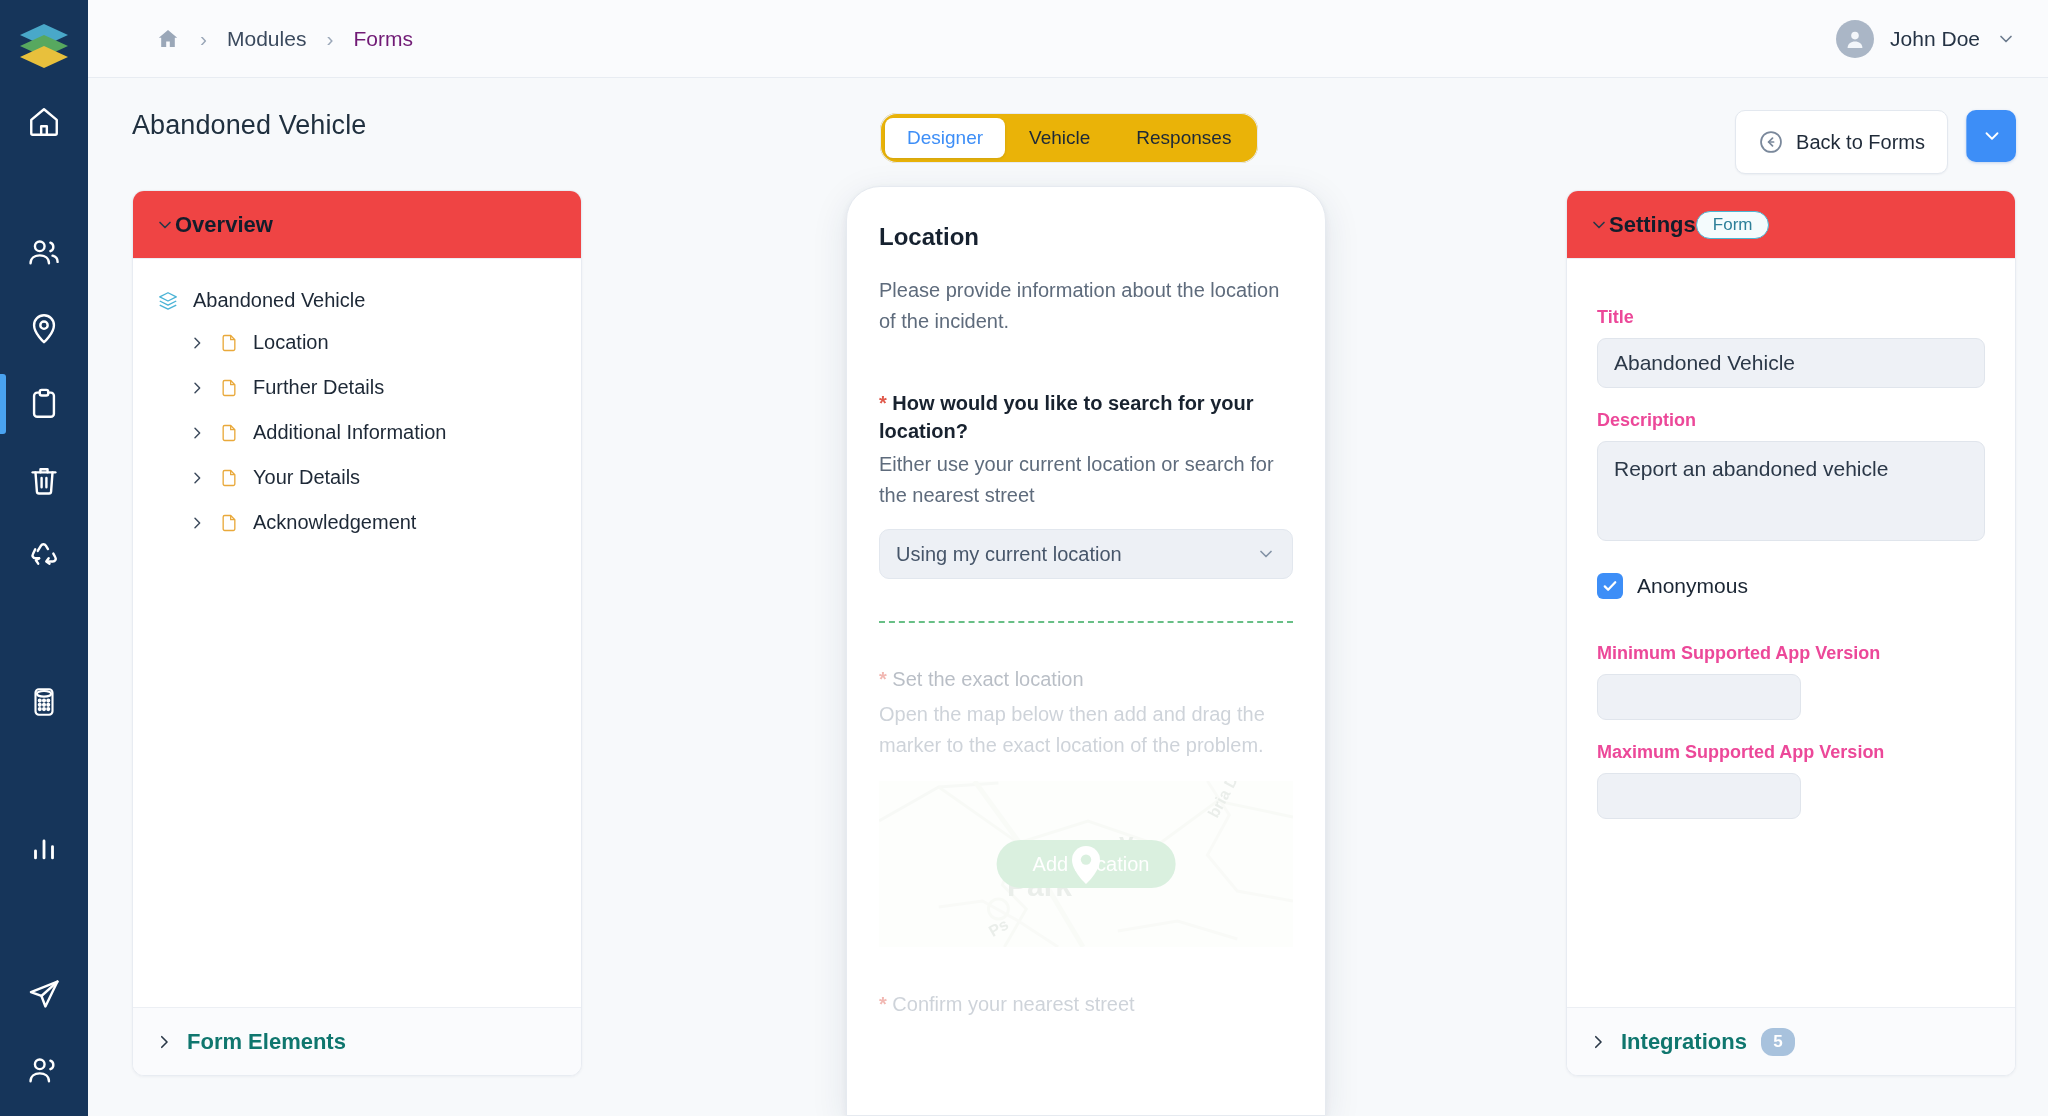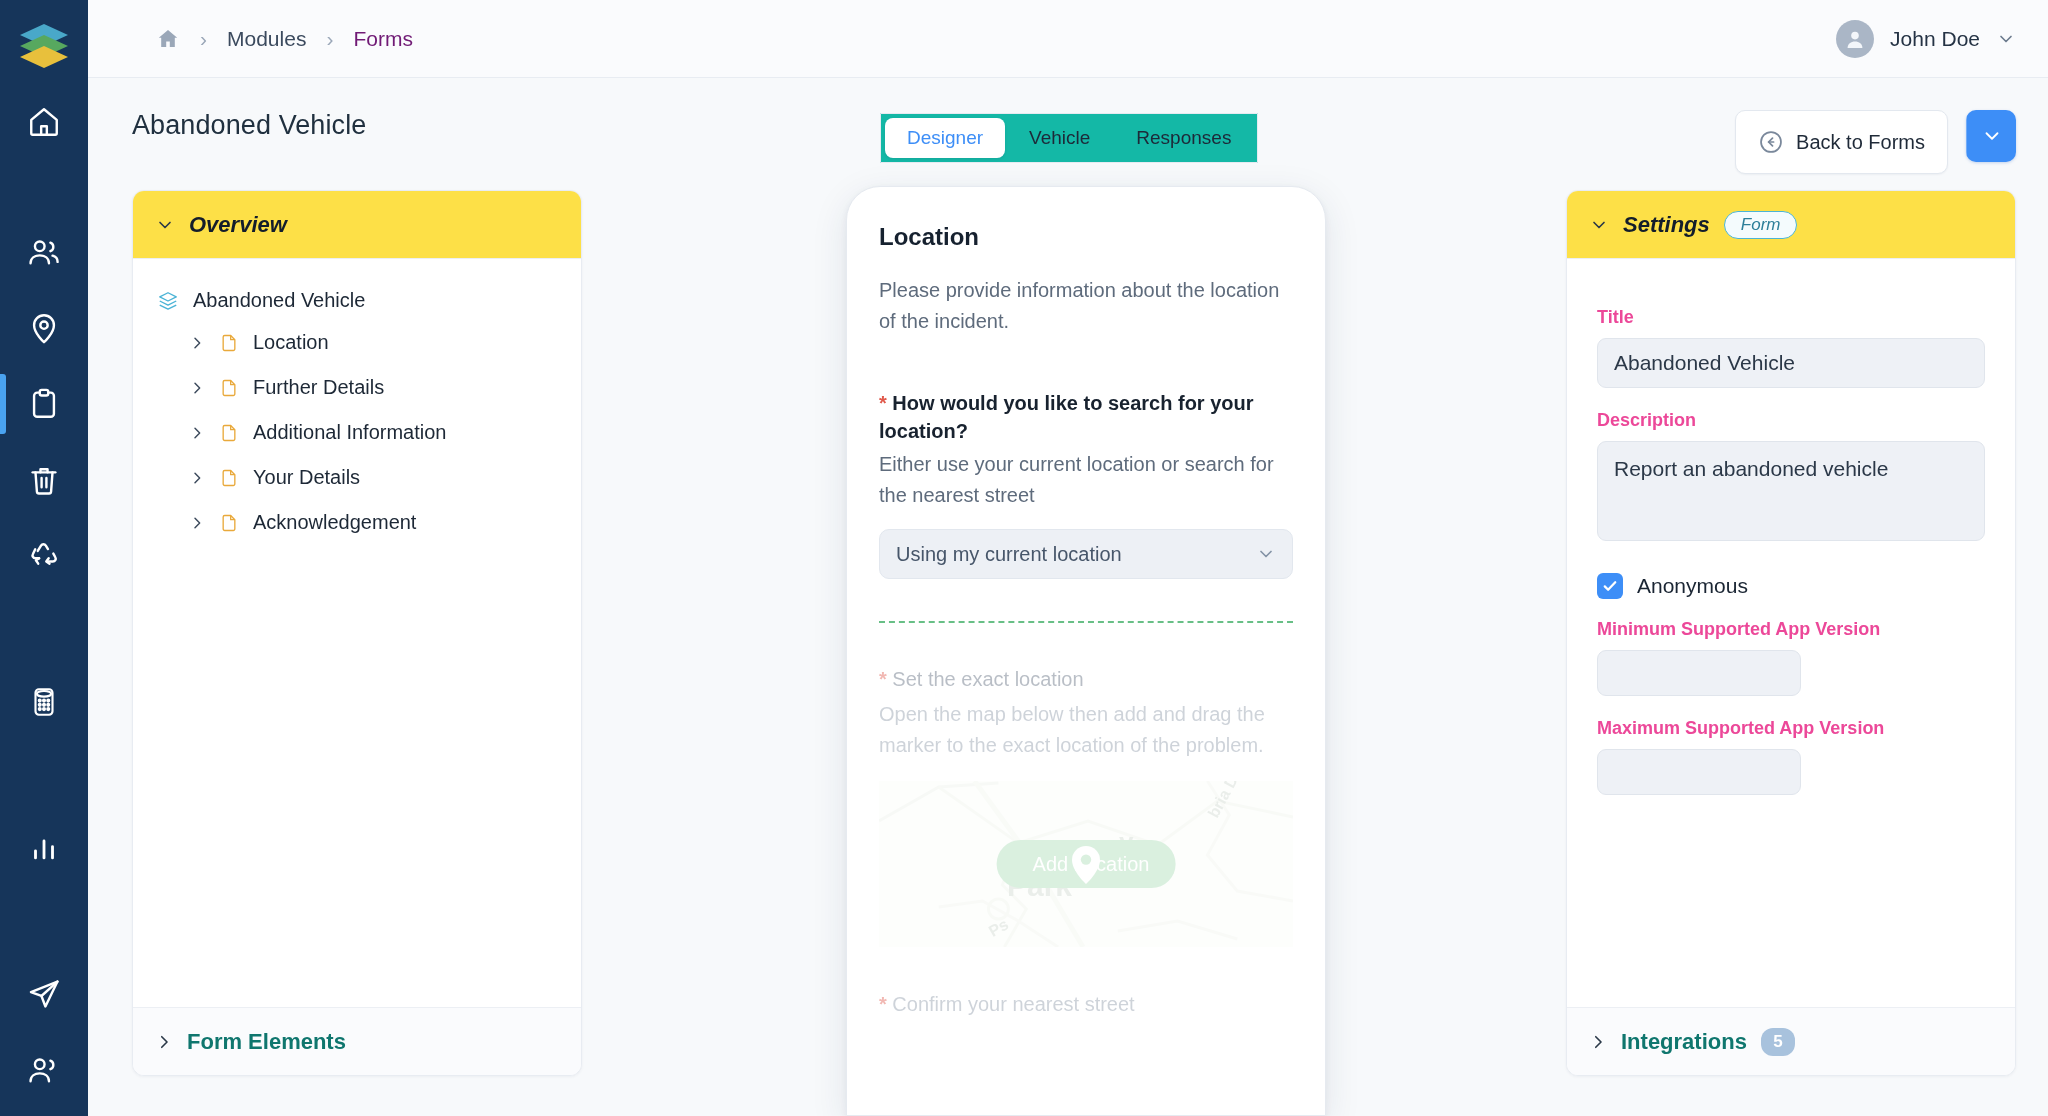--- a/index.html
+++ b/index.html
@@ -52,21 +52,21 @@
   .user-name { font-size: 21px; color: #253345; }
   .caret { color: #6b7a8d; display: flex; }
 
   
   .page-title {
     position: absolute; left: 132px; top: 110px;
     font-size: 27px; font-weight: 400; color: #20303f; letter-spacing: .1px;
   }
   .tabs {
     position: absolute; left: 880px; top: 113px;
-    background: #14b8a6; border-radius: 1px; padding: 5px;
+    background: #eab308; border-radius: 17px; padding: 5px;
     display: flex; gap: 2px; box-shadow: inset 0 0 0 1px #e6eaf1;
   }
   .tab {
     padding: 9px 22px; border-radius: 8px; font-size: 19px; color: #1d2938; cursor: pointer;
     white-space: nowrap;
   }
   .tab.active { background: #ffffff; color: #3d8ef7; box-shadow: 0 1px 3px rgba(20,40,70,.12); }
   .hdr-actions { position: absolute; right: 32px; top: 110px; display: flex; gap: 18px; }
   .btn-back {
     display: flex; align-items: center; gap: 12px;
@@ -88,22 +88,22 @@
   
   .panel {
     position: absolute; background: #ffffff; border: 1px solid #e8ecf2; border-radius: 12px;
     box-shadow: 0 1px 3px rgba(25,45,75,.05);
     display: flex; flex-direction: column; overflow: hidden;
   }
   .panel-left  { left: 132px;  top: 190px; width: 450px; height: 886px; }
   .panel-right { right: 32px;  top: 190px; width: 450px; height: 886px; }
 
   .panel-head {
-    height: 68px; display: flex; align-items: center; gap: 14px; padding: 0 22px;
-    background: #fde047; border-bottom: 1px solid #eceff4; cursor: pointer; font-style: italic;
+    height: 68px; display: flex; align-items: center; gap: 0; padding: 0 22px;
+    background: #ef4444; border-bottom: 1px solid #eceff4; cursor: pointer;
   }
   .panel-head .chev { color: #2a3848; display: flex; }
   .panel-head .ttl { font-size: 22px; font-weight: 700; color: #131d2b; }
   .pill-form {
     border: 1px solid #4cb5d4; color: #2d7f99; border-radius: 14px;
     padding: 3px 16px; font-size: 17px; background: #f4fbfd;
   }
   .panel-body { flex: 1; overflow: hidden; padding: 22px 0 0; }
 
   .panel-foot {
@@ -184,21 +184,21 @@
     width: 100%; background: #eef1f6; border: 1px solid #e0e5ec; border-radius: 9px;
     height: 50px; padding: 0 16px; font-size: 21px; color: #2b3848;
     font-family: "Liberation Sans", sans-serif;
   }
   .fld-area {
     width: 100%; background: #eef1f6; border: 1px solid #e0e5ec; border-radius: 9px;
     height: 100px; padding: 12px 16px; font-size: 21px; color: #2b3848; resize: none;
     font-family: "Liberation Sans", sans-serif; line-height: 1.4;
   }
   .fld-gap { height: 22px; }
-  .chk-row { display: flex; align-items: center; gap: 14px; margin: 28px 0 20px; cursor: pointer; }
+  .chk-row { display: flex; align-items: center; gap: 14px; margin: 28px 0 44px; cursor: pointer; }
   .chk {
     width: 26px; height: 26px; border-radius: 6px; background: #3d8ef7;
     display: flex; align-items: center; justify-content: center; flex: none;
   }
   .chk-lbl { font-size: 21px; color: #1a2533; }
   .fld-small {
     width: 204px; background: #eef1f6; border: 1px solid #e0e5ec; border-radius: 9px;
     height: 46px; padding: 0 16px; font-size: 20px; color: #2b3848;
     font-family: "Liberation Sans", sans-serif;
   }

